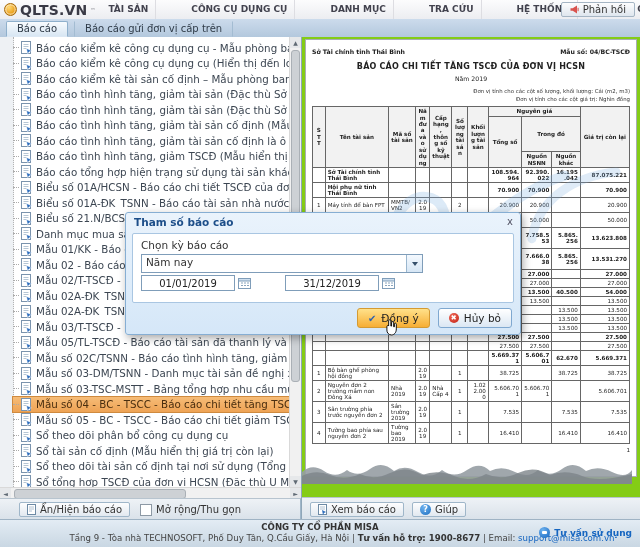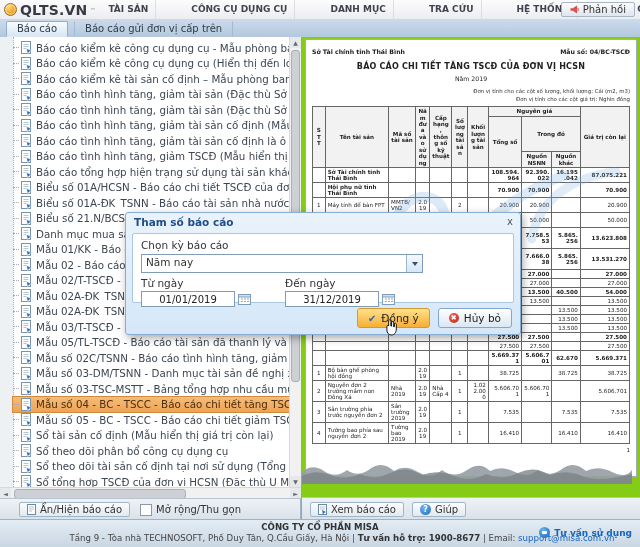--- a/index.html
+++ b/index.html
@@ -402,30 +402,30 @@
     </svg>
     <span class="rpt-label">Mẫu số 05 - BC - TSCC - Báo cáo chi tiết giảm TSCĐ của đơn vị HCSN</span>
   </div>
         <div class="rpt-item">
     <span class="dash"></span>
     <svg class="rpt-ico" width="11" height="13" viewBox="0 0 11 13">
       <rect x="0.5" y="0.5" width="9" height="12" fill="#fff" stroke="#7a93ad"></rect>
       <path d="M2.5 3.5h5M2.5 5.5h5M2.5 7.5h3" stroke="#aebfd0" stroke-width="0.9"></path>
       <path d="M5.5 7.5l5 2.3-2.6 1.2-1.2 2z" fill="#2f6fbe" stroke="#fff" stroke-width="0.4"></path>
     </svg>
+    <span class="rpt-label">Sổ theo dõi phân bổ công cụ dụng cụ</span>
+  </div>
+        <div class="rpt-item">
+    <span class="dash"></span>
+    <svg class="rpt-ico" width="11" height="13" viewBox="0 0 11 13">
+      <rect x="0.5" y="0.5" width="9" height="12" fill="#fff" stroke="#7a93ad"></rect>
+      <path d="M2.5 3.5h5M2.5 5.5h5M2.5 7.5h3" stroke="#aebfd0" stroke-width="0.9"></path>
+      <path d="M5.5 7.5l5 2.3-2.6 1.2-1.2 2z" fill="#2f6fbe" stroke="#fff" stroke-width="0.4"></path>
+    </svg>
     <span class="rpt-label">Sổ tài sản cố định (Mẫu hiển thị giá trị còn lại)</span>
-  </div>
-        <div class="rpt-item">
-    <span class="dash"></span>
-    <svg class="rpt-ico" width="11" height="13" viewBox="0 0 11 13">
-      <rect x="0.5" y="0.5" width="9" height="12" fill="#fff" stroke="#7a93ad"></rect>
-      <path d="M2.5 3.5h5M2.5 5.5h5M2.5 7.5h3" stroke="#aebfd0" stroke-width="0.9"></path>
-      <path d="M5.5 7.5l5 2.3-2.6 1.2-1.2 2z" fill="#2f6fbe" stroke="#fff" stroke-width="0.4"></path>
-    </svg>
-    <span class="rpt-label">Sổ theo dõi phân bổ công cụ dụng cụ</span>
   </div>
         <div class="rpt-item">
     <span class="dash"></span>
     <svg class="rpt-ico" width="11" height="13" viewBox="0 0 11 13">
       <rect x="0.5" y="0.5" width="9" height="12" fill="#fff" stroke="#7a93ad"></rect>
       <path d="M2.5 3.5h5M2.5 5.5h5M2.5 7.5h3" stroke="#aebfd0" stroke-width="0.9"></path>
       <path d="M5.5 7.5l5 2.3-2.6 1.2-1.2 2z" fill="#2f6fbe" stroke="#fff" stroke-width="0.4"></path>
     </svg>
     <span class="rpt-label">Sổ theo dõi tài sản cố định tại nơi sử dụng (Tổng hợp chung toàn đơn vị)</span>
   </div>
@@ -809,24 +809,20 @@
   <div class="m-title">Tham số báo cáo</div>
   <span class="m-close">x</span>
   <div class="m-body">
     <div class="m-label">Chọn kỳ báo cáo</div>
     <div class="m-select">
       <span class="val">Năm nay</span>
       <span class="dd-btn">
         <span class="dd-tri"></span>
       </span>
     </div>
-    <div class="m-row-labels">
-      <span>Từ ngày</span>
-      <span>Đến ngày</span>
-    </div>
     <div class="m-dates">
       <span class="date-group">
         <input class="date-input" readonly="" value="01/01/2019" style="">
         <svg width="13" height="12" viewBox="0 0 13 12">
           <rect x="0.5" y="1.5" width="12" height="10" fill="#fff" stroke="#7f9db9"></rect>
           <rect x="0.5" y="1.5" width="12" height="2.5" fill="#cfe0f0" stroke="#7f9db9"></rect>
           <path d="M3 6h2M6 6h2M9 6h2M3 8.5h2M6 8.5h2M9 8.5h2" stroke="#8aa5bd" stroke-width="1"></path>
         </svg>
       </span>
       <span class="date-group">

